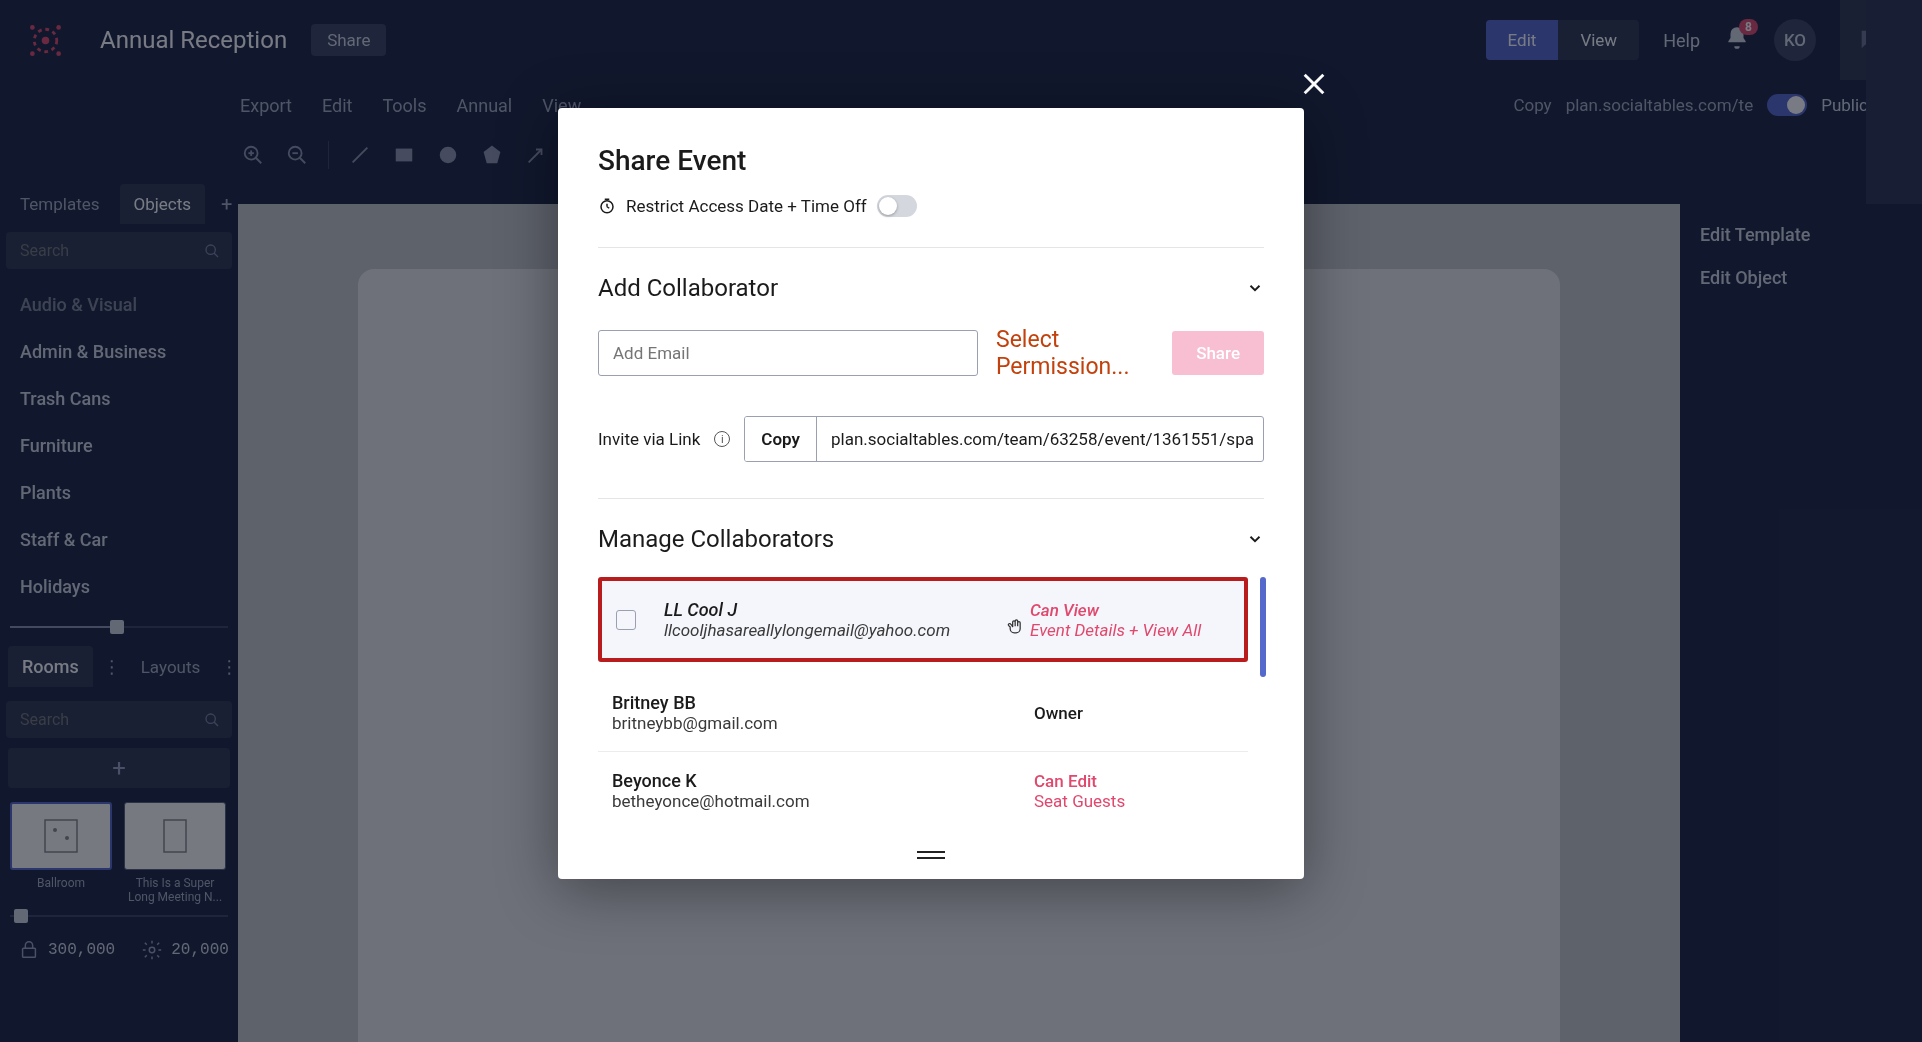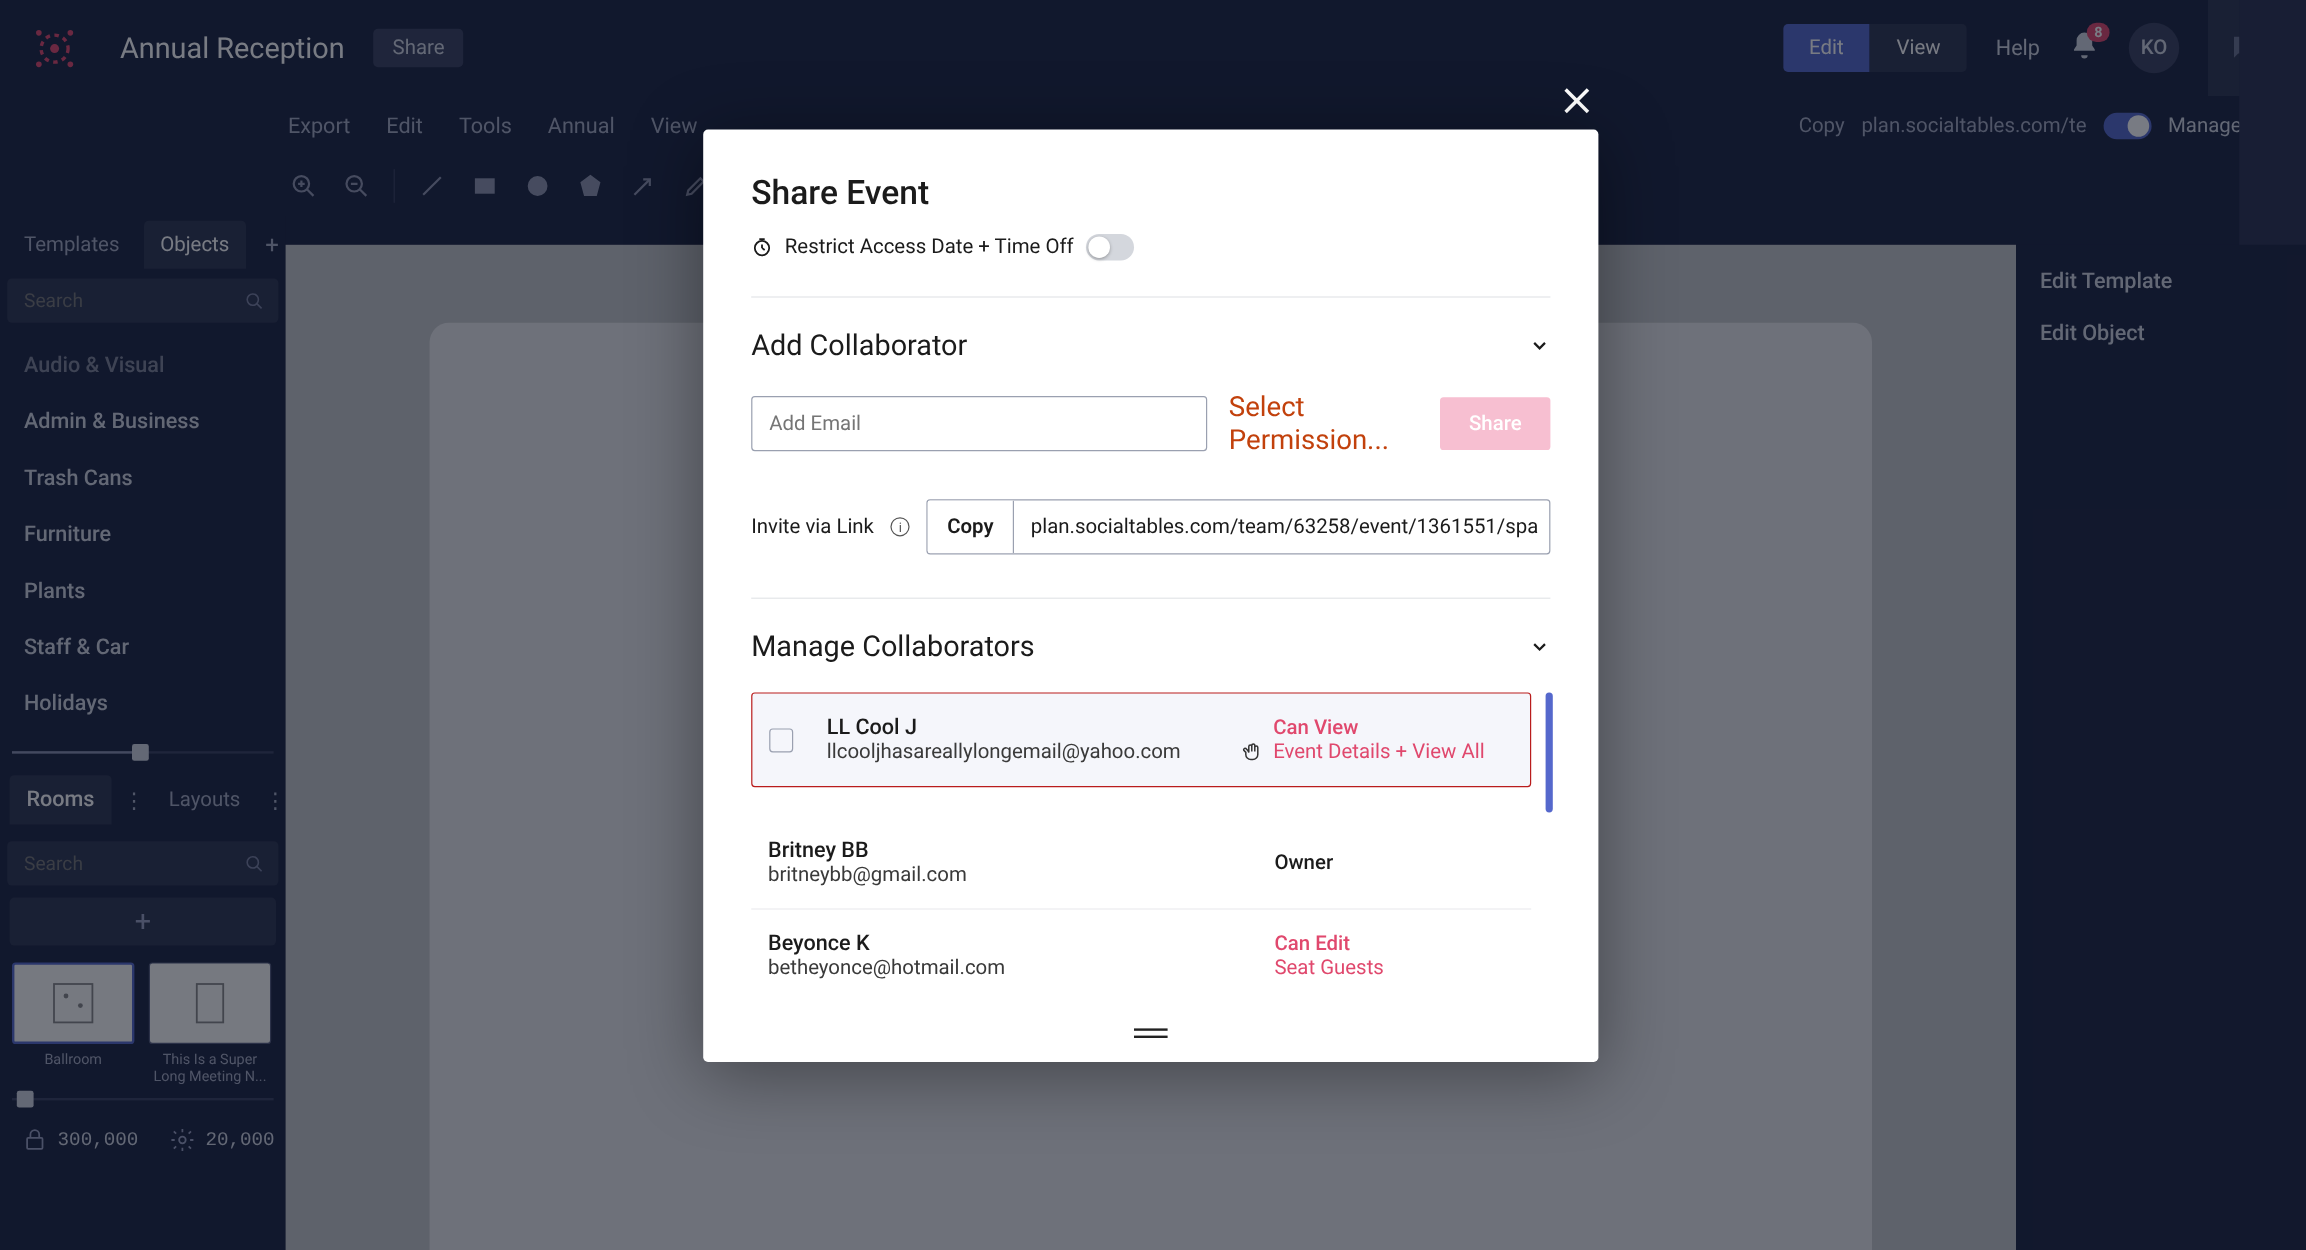--- a/index.html
+++ b/index.html
@@ -85,21 +85,21 @@
 .rp-link { color: #d0d4e0; font-size: 18px; font-weight: 500; margin-bottom: 22px; display: block; }
 
 
 .dim { position: absolute; inset: 0; background: rgba(10,14,30,0.55); }
 
 
 .modal-close { position: absolute; left: 1300px; top: 70px; color: #fff; font-size: 28px; cursor: pointer; }
 .modal-close svg { width: 28px; height: 28px; stroke: #fff; stroke-width: 2.5; }
 
 
-.modal { position: absolute; left: 586px; top: 108px; width: 746px; background: #fff; border-radius: 4px; box-shadow: 0 10px 60px rgba(0,0,0,0.4); padding: 36px 40px 20px 40px; }
+.modal { position: absolute; left: 558px; top: 108px; width: 746px; background: #fff; border-radius: 4px; box-shadow: 0 10px 60px rgba(0,0,0,0.4); padding: 36px 40px 20px 40px; }
 .modal h1 { font-size: 28px; font-weight: 500; color: #1b1b1b; margin-bottom: 18px; }
 .restrict-row { display: flex; align-items: center; gap: 10px; font-size: 17px; color: #1b1b1b; margin-bottom: 30px; }
 .clock-ico { width: 18px; height: 18px; }
 .sm-toggle { width: 40px; height: 22px; background: #d4d7dd; border-radius: 11px; position: relative; }
 .sm-toggle .knob { position: absolute; left: 2px; top: 2px; width: 18px; height: 18px; background: #fff; border-radius: 50%; box-shadow: 0 1px 3px rgba(0,0,0,0.3); }
 .hr { height: 1px; background: #e3e5e8; margin: 0 0 26px 0; }
 
 .sec-head { display: flex; align-items: center; justify-content: space-between; margin-bottom: 24px; gap: 37px; }
 .sec-title { font-size: 24px; font-weight: 400; color: #1b1b1b; }
 .chev { width: 18px; height: 18px; }
@@ -110,21 +110,21 @@
 .share-btn { margin-left: auto; background: #f7bfd1; color: #fff; border: none; padding: 12px 24px; border-radius: 3px; font-size: 17px; font-weight: 500; }
 
 .invite-row { display: flex; align-items: center; gap: 14px; margin-bottom: 36px; }
 .invite-lbl { font-size: 17px; color: #1b1b1b; }
 .copy-link-box { display: flex; border: 1.5px solid #9aa0b0; border-radius: 3px; flex: 1; overflow:hidden; }
 .copy-btn { padding: 12px 16px; font-weight: 600; font-size: 17px; color: #1b1b1b; border-right: 1.5px solid #9aa0b0; background:#fff; border-top:none; border-left:none; border-bottom:none; }
 .link-url { padding: 12px 14px; font-size: 17px; color: #1b1b1b; flex:1; white-space:nowrap; overflow:hidden; }
 
 .collab-list { padding-right: 16px; position: relative; }
 .collab-item { display: flex; align-items: center; padding: 18px 14px; border-bottom: 1px solid #ececee; }
-.collab-item.first { background: #f5f6fb; border: 1px solid #b91c1c; border-radius: 3px; margin-bottom: 24px; }
+.collab-item.first { background: #f5f6fb; border: 4px solid #b91c1c; border-radius: 3px; margin-bottom: 12px; font-style: italic; }
 .cb-box { width: 20px; height: 20px; border: 1.5px solid #9aa0b0; border-radius: 3px; margin-right: 28px; }
 .c-left { flex: 1; }
 .c-name { font-size: 18px; font-weight: 500; color: #1b1b1b; }
 .c-email { font-size: 17px; color: #3a3a3a; }
 .c-right { text-align: left; min-width: 200px; }
 .c-role { font-size: 17px; font-weight: 500; color: #1b1b1b; }
 .c-role.pink { color: #e0486d; }
 .c-sub { font-size: 17px; color: #e0486d; }
 .cursor-hand { position: absolute; left: 408px; top: 40px; width: 20px; height: 20px; }
 .vscroll { position: absolute; right: -2px; top: 0; width: 6px; height: 100px; background: #5568cc; border-radius: 3px; }
@@ -179,21 +179,21 @@
   <span class="menu-item">Edit</span>
   <span class="menu-item">Tools</span>
   <span class="menu-item">Annual</span>
   <span class="menu-item">View</span>
   <div class="menu-right">
     <span class="copy-txt">Copy</span>
     <span class="url-frag">plan.socialtables.com/te</span>
     <div class="toggle">
         <div class="knob"></div>
       </div>
-    <span class="public-lbl">Manage</span>
+    <span class="public-lbl">Public</span>
     <span class="info-circ">i</span>
   </div>
 </div>
 
 <div class="tool-bar">
   <div class="tool-ico">
       <svg viewBox="0 0 24 24">
         <circle cx="10" cy="10" r="7"></circle>
         <line x1="15" y1="15" x2="21" y2="21"></line>
         <line x1="7" y1="10" x2="13" y2="10"></line>

